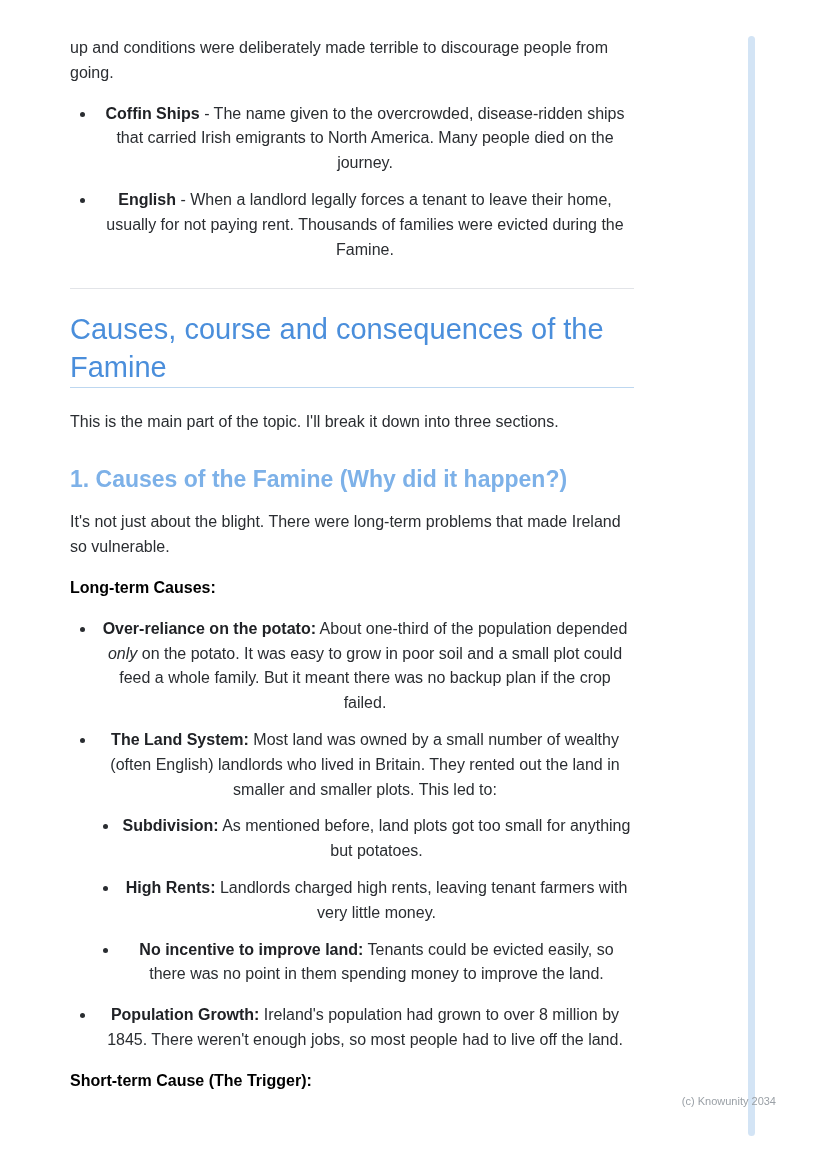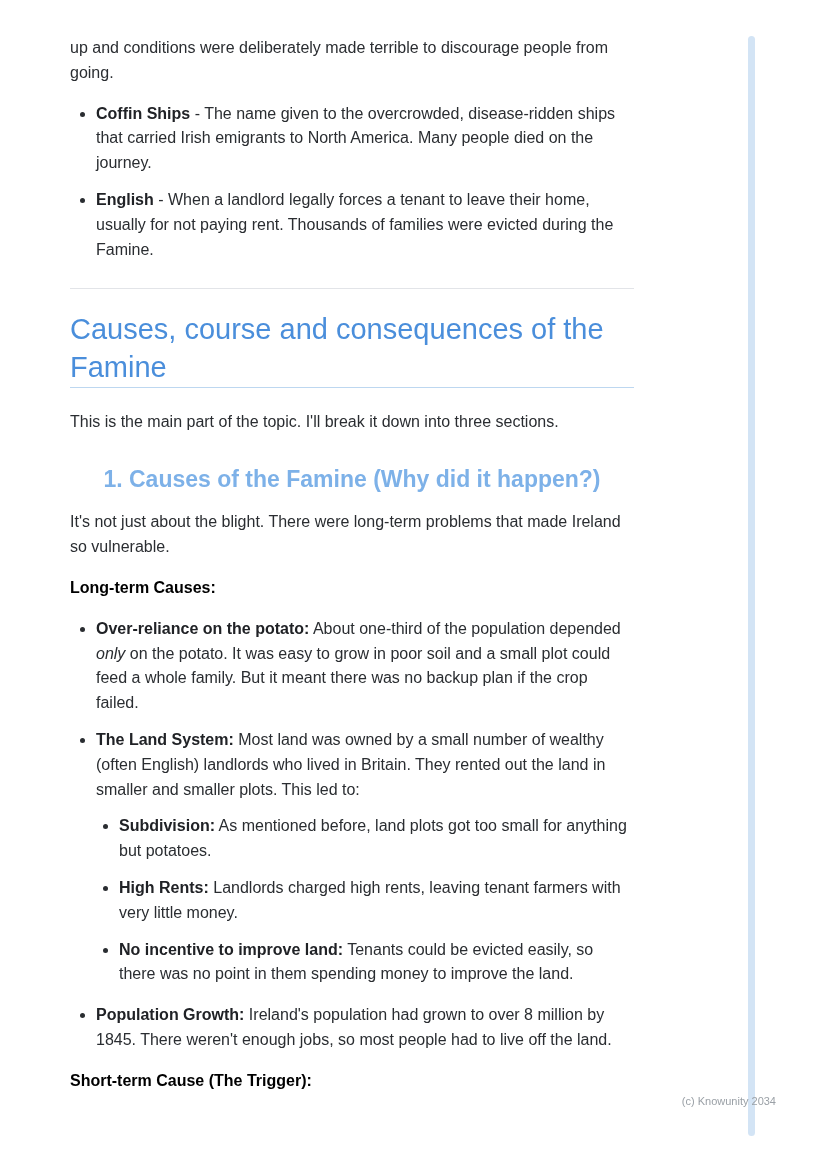--- a/index.html
+++ b/index.html
@@ -30,21 +30,21 @@
     font-size:16px;
     line-height:1.55;
   }
   .content p{margin:0 0 16px 0;}
   .continuation{margin-left:25px;}
   ul.list{
     margin:14px 0 16px 0;
     padding-left:26px;
     list-style:disc;
   }
-  ul.list > li{margin-bottom:12px;}
+  ul.list > li{margin-bottom:12px;text-align:center;}
   ul.nested{
     margin:12px 0 0 0;
     padding-left:23px;
     list-style:disc;
   }
   ul.nested > li{margin-bottom:12px;}
   ul.nested > li:last-child{margin-bottom:16px;}
   strong{font-weight:700;color:#202226;}
   em{font-style:italic;}
   hr.divider{
@@ -60,21 +60,20 @@
     margin:22px 0 22px 0;
     padding-bottom:0;
     border-bottom:1px solid var(--heading_underline);
   }
   h2.subsection-heading{
     font-size:23px;
     line-height:1.3;
     font-weight:700;
     color:var(--h2_blue);
     margin:30px 0 16px 0;
-    text-align:center;
   }
   .bold-label{font-weight:700;color:#000000;margin:22px 0 18px 0;}
   .scroll-track{
     position:absolute;
     top:36px;
     right:73px;
     width:7px;
     height:1100px;
     background:var(--scrollbar);
     border-radius:4px;

